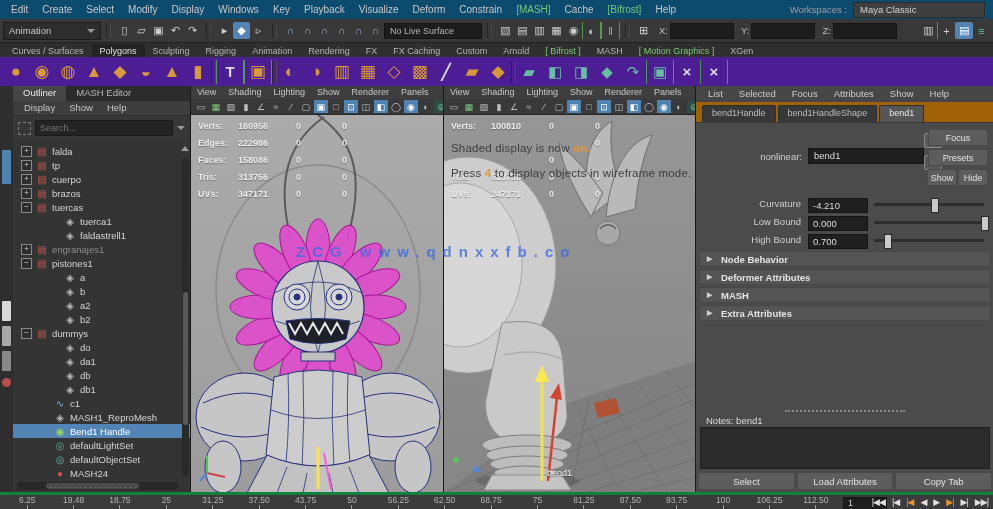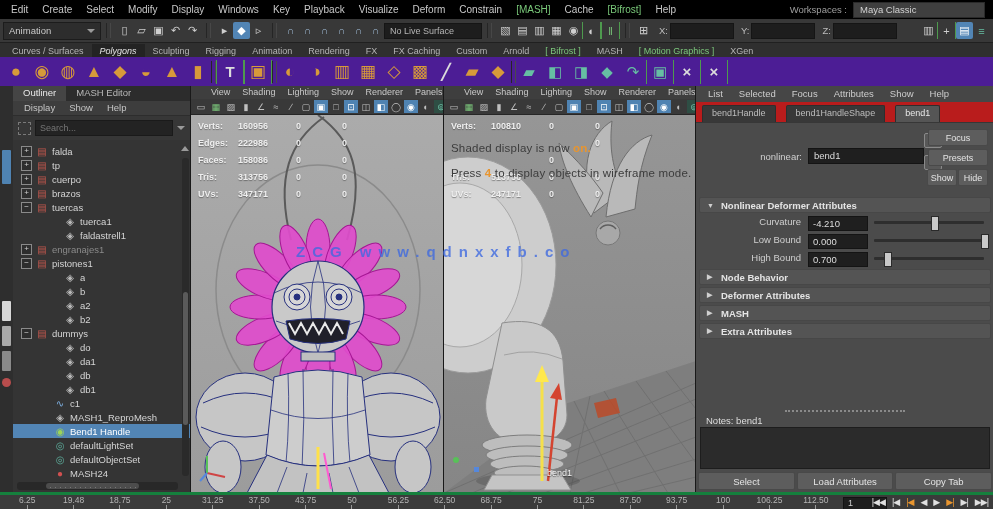--- a/index.html
+++ b/index.html
@@ -1,19 +1,19 @@
 <!DOCTYPE html>
 <html><head>
 <meta charset="utf-8">
 <style>
   html,body{margin:0;padding:0;background:#1b1b1b;}
   #app{position:relative;width:993px;height:509px;overflow:hidden;background:#3a3a3a;
        font-family:"Liberation Sans",sans-serif;color:#ccc;}
   
-  .menubar{position:absolute;top:0;left:0;right:0;height:19px;background:#000000;
+  .menubar{position:absolute;top:0;left:0;right:0;height:19px;background:#0c4a6e;
            border-bottom:1px solid #1a1a1a;display:flex;align-items:center;padding:0 4px;}
   .menu-item{font-size:10px;color:#c9c9c9;padding:0 7px;line-height:19px;white-space:nowrap;cursor:default;}
   .menu-item[data-g="1"]{color:#79c879;}
   .ws-label{margin-left:auto;font-size:9.5px;color:#9f9f9f;padding-right:6px;white-space:nowrap;}
   .ws-dd{width:118px;height:14px;background:#3f3f3f;border:1px solid #2a2a2a;font-size:9.5px;
          color:#d3d3d3;display:flex;align-items:center;padding:0 6px;margin-right:4px;}
   
   .statusline{position:absolute;top:19px;left:0;right:0;height:23px;background:#383838;
               border-bottom:1px solid #202020;display:flex;align-items:center;padding:0 3px;}
   .dd{height:16px;width:86px;background:#2d2d2d;border:1px solid #1c1c1c;display:flex;align-items:center;
@@ -29,21 +29,21 @@
   .sicon[data-c="t"]{color:#66bfa3;}
   .snap .sicon{color:#9db8d2;font-size:10px;}
   .dfield{height:14px;background:#1d1d1d;border:1px solid #151515;font-size:9px;color:#b5b5b5;
           display:flex;align-items:center;padding:0 5px;white-space:nowrap;}
   .coord-label{font-size:9.5px;color:#bdbdbd;margin:0 2px 0 7px;}
   .coord-box{width:52px;}
   
   .shelf{position:absolute;top:43px;left:0;right:0;height:43px;background:#4c1d95;border-bottom:1px solid #1e1e1e;}
   .shelf-tabs{height:14px;display:flex;align-items:flex-end;padding-left:4px;background:#2f2f2f;}
   .shelf-tab{font-size:9px;color:#b5b5b5;padding:2px 8px 1px;white-space:nowrap;cursor:default;}
-  .shelf-tab[data-active="1"]{background:#232323;color:#e2e2e2;font-style:italic;}
+  .shelf-tab[data-active="1"]{background:#232323;color:#e2e2e2;}
   .shelf-tab[data-g="1"]{color:#7cc87c;}
   .shelf-icons{height:29px;display:flex;align-items:center;padding-left:3px;}
   .shicon{width:26px;height:26px;display:flex;align-items:center;justify-content:center;font-size:17px;
           color:#d79a3a;flex:none;cursor:default;}
   .shicon[data-c="t"]{color:#66bfa3;font-size:15px;}
   .shicon[data-c="w"]{color:#dcdcdc;font-size:15px;font-weight:bold;}
   .shicon[data-br="1"]{border-left:1px solid #4e9a4e;border-right:1px solid #4e9a4e;height:24px;}
   .shicon[data-c="sep"]{width:3px;height:22px;border-left:1px solid #262626;border-right:1px solid #4a4a4a;color:transparent;}
   
   .toolstrip{position:absolute;left:0;top:86px;width:13px;height:406px;background:#2e2e2e;border-right:1px solid #232323;}
@@ -81,21 +81,21 @@
   .vscroll .thumb{position:absolute;left:1px;right:1px;top:42%;height:42%;background:#5a5a5a;border-radius:3px;}
   .scroll-up{position:absolute;right:1px;top:6px;width:0;height:0;border-left:4px solid transparent;
              border-right:4px solid transparent;border-bottom:5px solid #9a9a9a;}
   .hscroll{position:absolute;left:4px;right:12px;bottom:2px;height:8px;background:#282828;border-radius:3px;}
   .hscroll .thumb{position:absolute;left:18%;width:58%;top:1px;bottom:1px;background:#4c4c4c;border-radius:3px;
     background-image:radial-gradient(circle,#777 0.7px,transparent 0.8px);background-size:5px 5px;background-position:2px 2px;}
   
   .vp{position:absolute;top:86px;height:406px;display:flex;flex-direction:column;border-left:1px solid #191919;}
   #vpA{left:190px;width:253px;}
   #vpB{left:443px;width:252px;}
-  .vp-menus{height:13px;background:#3e3e3e;display:flex;padding-left:14px;flex:none;}
+  .vp-menus{height:13px;background:#3e3e3e;display:flex;padding-left:0;flex:none;}
   .vp-menu{font-size:9px;color:#c9c9c9;padding:0 6px;line-height:13px;white-space:nowrap;cursor:default;}
   .vp-icons{height:15px;background:#393939;display:flex;align-items:center;gap:1px;padding:0 3px;
             border-bottom:1px solid #262626;flex:none;}
   .vpicon{width:14px;height:13px;font-size:9px;color:#c0c0c0;display:flex;align-items:center;justify-content:center;flex:none;}
   .vpicon[data-c="b"]{background:#4f83b2;color:#fff;}
   .vpicon[data-c="g"]{color:#7cc87c;}
   .vpicon[data-c="t"]{background:#2e4e44;color:#6fc3a8;}
   .vp-canvas{flex:1;position:relative;overflow:hidden;}
   #vpA .vp-canvas{background:linear-gradient(#ababab,#9c9c9c);}
   #vpB .vp-canvas{background:linear-gradient(#969696,#868686);}
@@ -108,21 +108,21 @@
   #msg1{top:27px;}
   #msg2{top:52px;}
   .handle-label{position:absolute;left:103px;bottom:14px;font-size:9px;color:#f2f2f2;
                 text-shadow:0 1px 1px rgba(0,0,0,.5);z-index:3;}
   .watermark{position:absolute;left:296px;top:243px;font-size:15px;font-weight:bold;letter-spacing:7px;
              color:rgba(62,105,224,0.78);z-index:5;white-space:nowrap;pointer-events:none;}
   
   .ae{position:absolute;left:695px;top:86px;width:298px;height:406px;background:#4b4b4b;border-left:1px solid #191919;}
   .ae-menus{height:15px;display:flex;padding:1px 0 0 4px;background:#464646;}
   .ae-menu{font-size:9.5px;color:#cdcdcd;padding:0 8px;line-height:14px;cursor:default;}
-  .ae-tabs{height:17px;display:flex;gap:10px;padding:3px 0 0 6px;background:#b91c1c;border-bottom:1px solid #373737;}
+  .ae-tabs{height:17px;display:flex;gap:2px;padding:3px 0 0 6px;background:#a16207;border-bottom:1px solid #373737;}
   .ae-tab{font-size:9px;color:#bdbdbd;background:#383838;padding:2px 9px 0;border:1px solid #2e2e2e;border-bottom:none;
           border-radius:2px 2px 0 0;cursor:default;white-space:nowrap;}
   .ae-tab[data-active="1"]{background:#555;color:#e8e8e8;}
   .ae-head{position:relative;height:72px;}
   .ae-nl-label{position:absolute;left:30px;top:28px;width:76px;text-align:right;font-size:9.5px;color:#cfcfcf;}
   .ae-nl-field{position:absolute;left:112px;top:25px;width:104px;height:14px;background:#1f1f1f;
                border:1px solid #141414;color:#ddd;font-size:9.5px;line-height:14px;padding:0 5px;}
   .ae-ico{position:absolute;width:16px;height:13px;border:1px solid #8a8a8a;border-radius:2px;color:#cfcfcf;
           font-size:8px;display:flex;align-items:center;justify-content:center;background:#585858;}
   #aeIco1{left:228px;top:10px;}
@@ -736,24 +736,20 @@
       <span class="ae-nl-label">nonlinear:</span>
       <div class="ae-nl-field">bend1</div>
       <span class="ae-ico" id="aeIco1">▣</span>
       <span class="ae-ico" id="aeIco2">▢</span>
       <div class="ae-btn" id="btnFocus">Focus</div>
       <div class="ae-btn" id="btnPresets">Presets</div>
       <div class="ae-btn" id="btnShow">Show</div>
       <div class="ae-btn" id="btnHide">Hide</div>
     </div>
     <div class="ae-sec">
-      <div class="ae-sec-header">
-        <span class="arrow">▼</span>
-        <span>Nonlinear Deformer Attributes</span>
-      </div>
       <div>
 
       <div class="ae-field-row">
             <span class="ae-field-label">Curvature</span>
             <div class="ae-field-value">-4.210</div>
             <div class="ae-slider">
               <div class="ae-slider-handle" style="left:52%"></div>
             </div>
           </div>
           <div class="ae-field-row">

